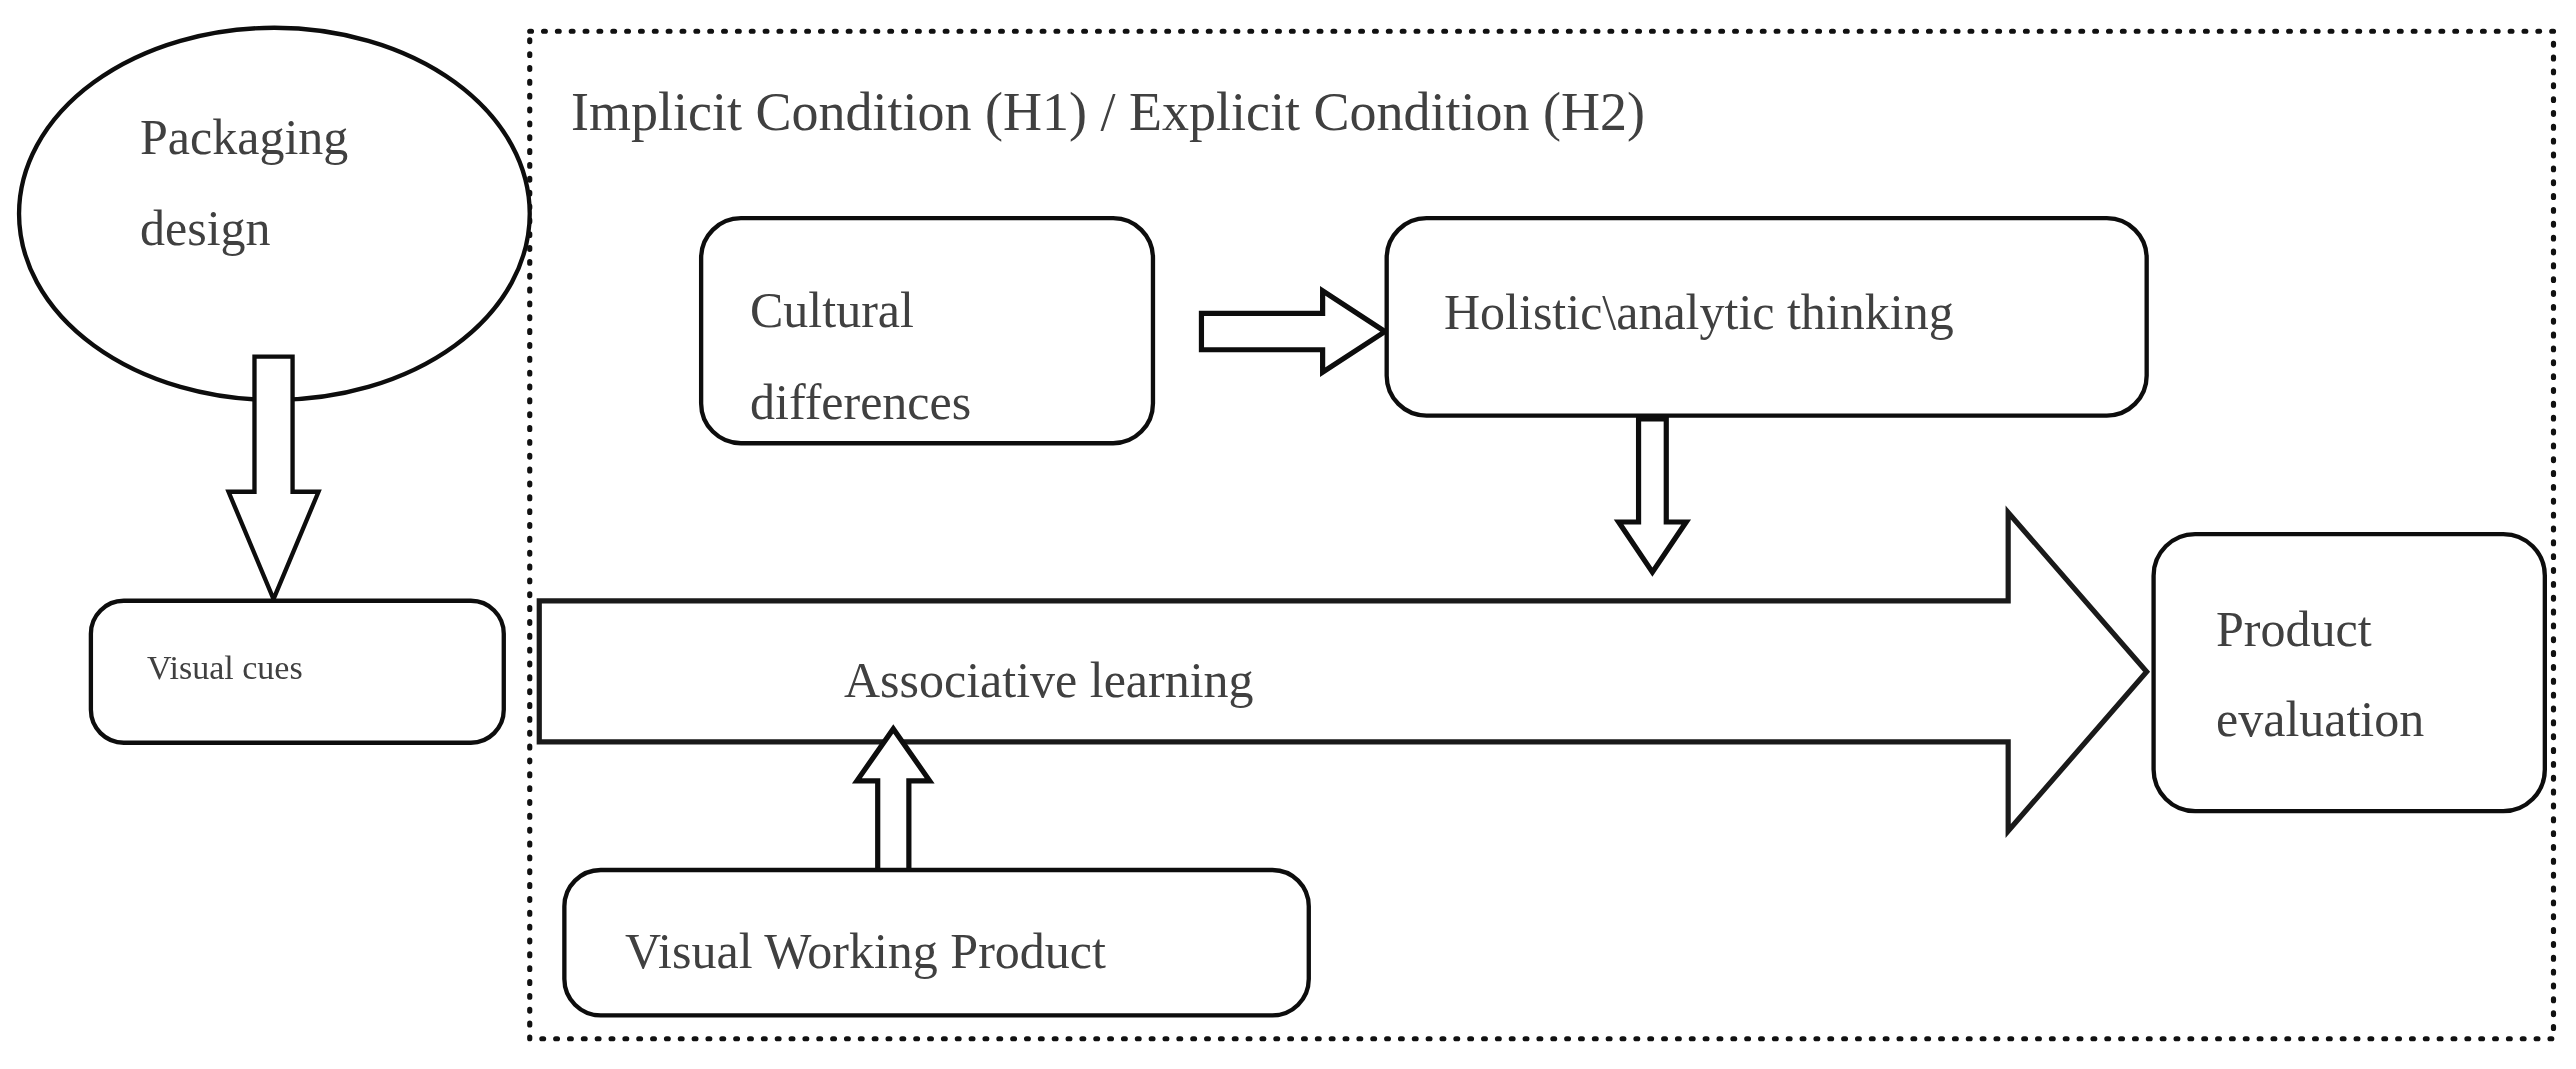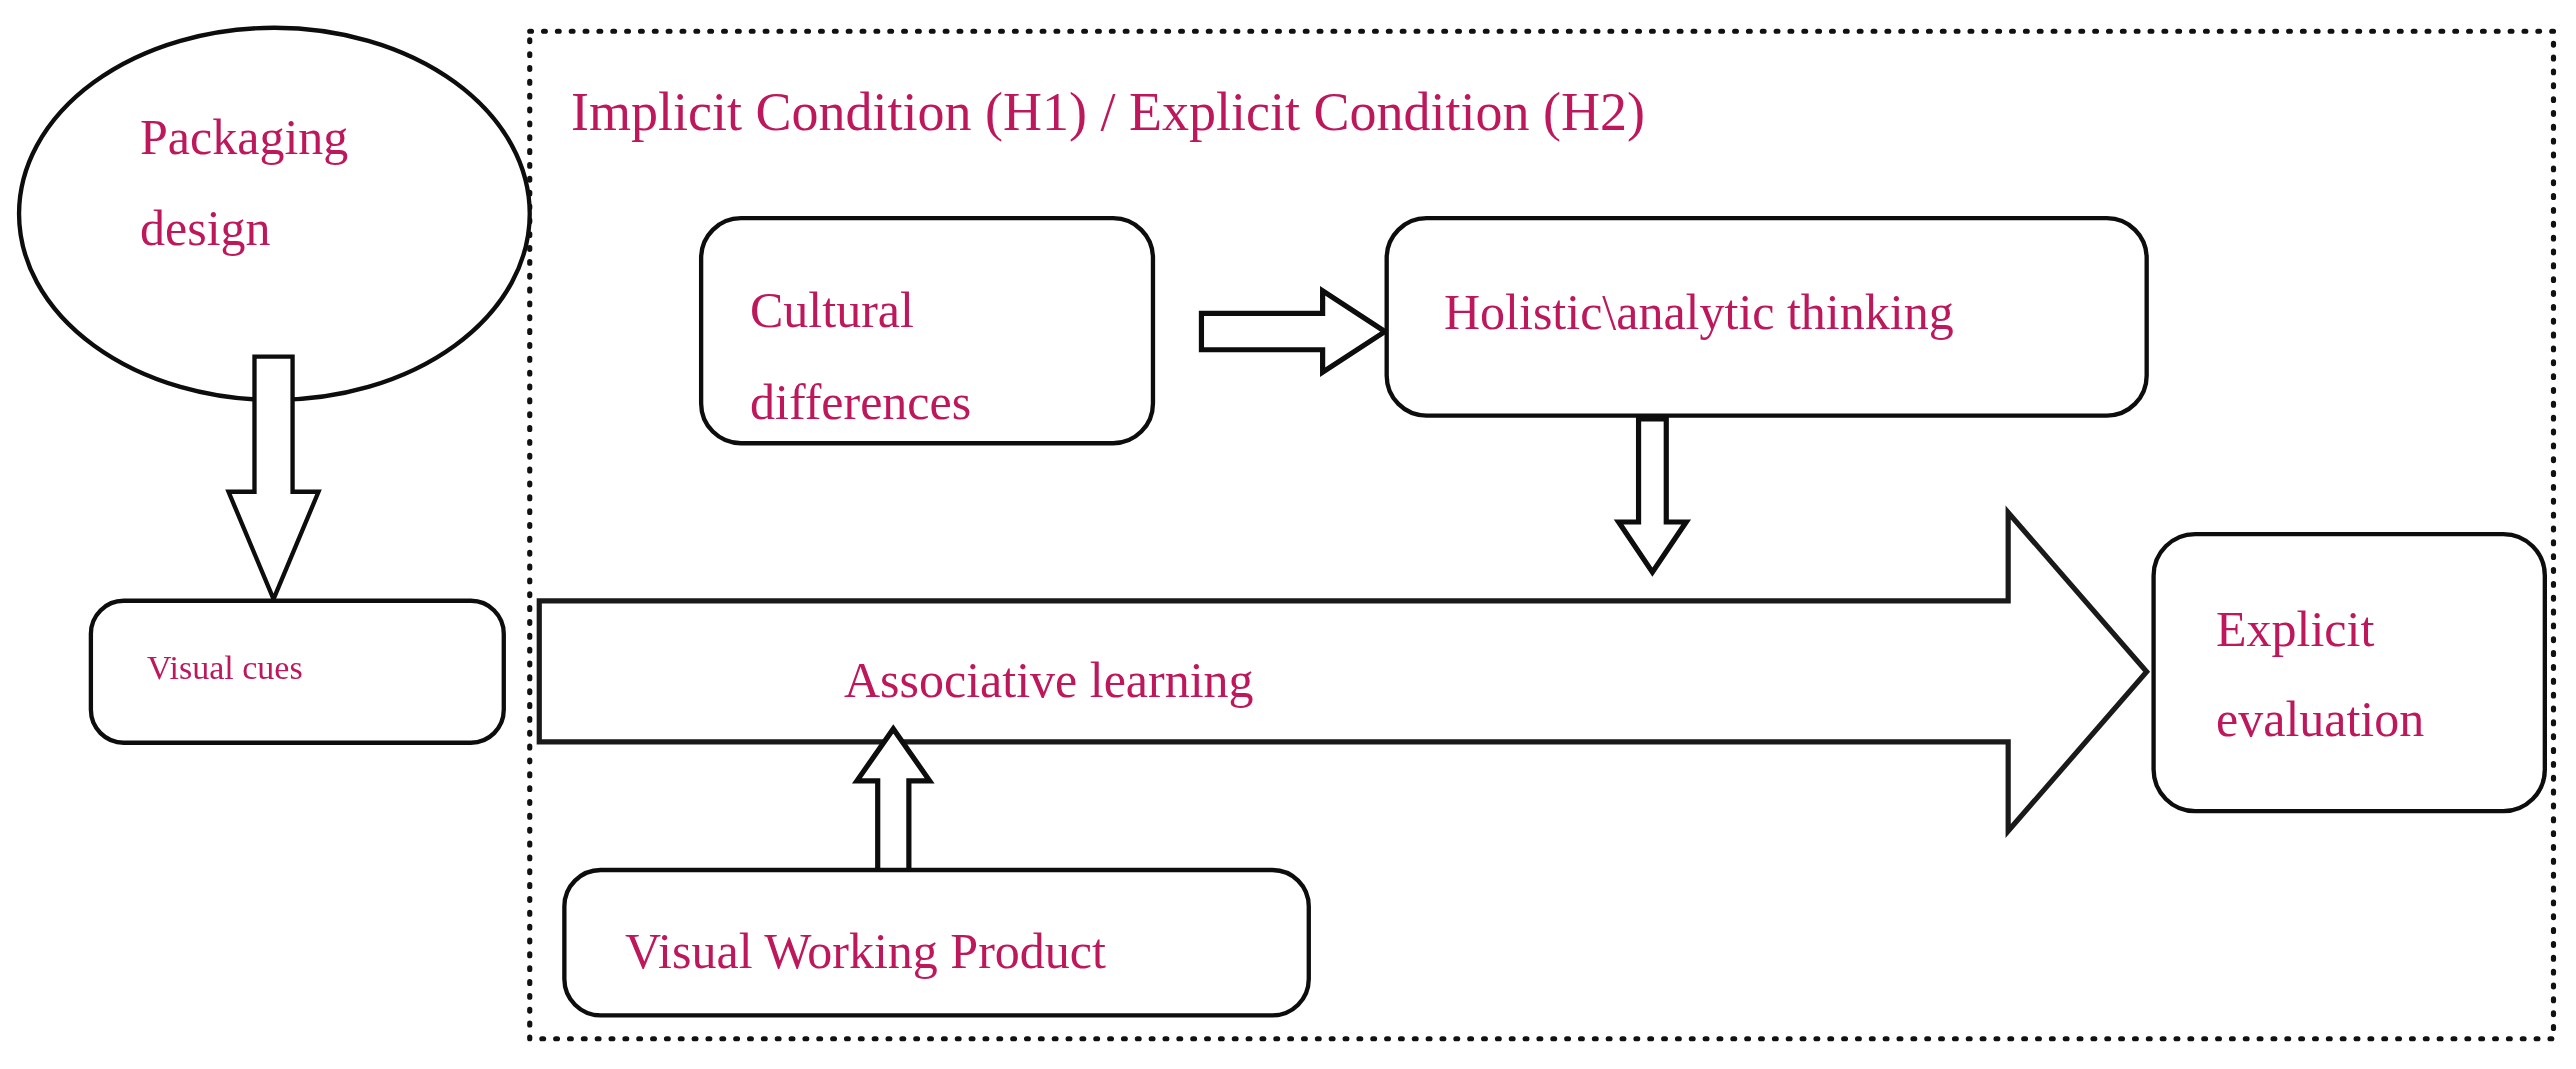--- a/index.html
+++ b/index.html
@@ -47,21 +47,21 @@
   }
   .container-dotted {
     fill: none;
     stroke: #111111;
     stroke-width: 6;
     stroke-dasharray: 2 14;
     stroke-linecap: round;
   }
   .lbl {
     position: absolute;
-    color: #be185d;
+    color: #404040;
     font-family: "Liberation Serif", "DejaVu Serif", serif;
     white-space: pre;
     line-height: 1.35;
   }
   #container-title {
     left: 571px;
     top: 76px;
     font-size: 54px;
   }
   #label-packaging-design {
@@ -152,16 +152,16 @@
   <div class="lbl" id="label-visual-cues">Visual cues</div>
 
   <div class="lbl" id="label-cultural-differences"><span class="line1">Cultural</span><span class="line2">differences</span></div>
 
   <div class="lbl" id="label-holistic-analytic">Holistic\analytic thinking</div>
 
   <div class="lbl" id="label-associative-learning">Associative learning</div>
 
   <div class="lbl" id="label-visual-working-memory">Visual Working Product</div>
 
-  <div class="lbl" id="label-product-evaluation"><span class="line1">Explicit</span><span class="line2">evaluation</span></div>
+  <div class="lbl" id="label-product-evaluation"><span class="line1">Product</span><span class="line2">evaluation</span></div>
 
 </div>
 
 
 </body></html>

